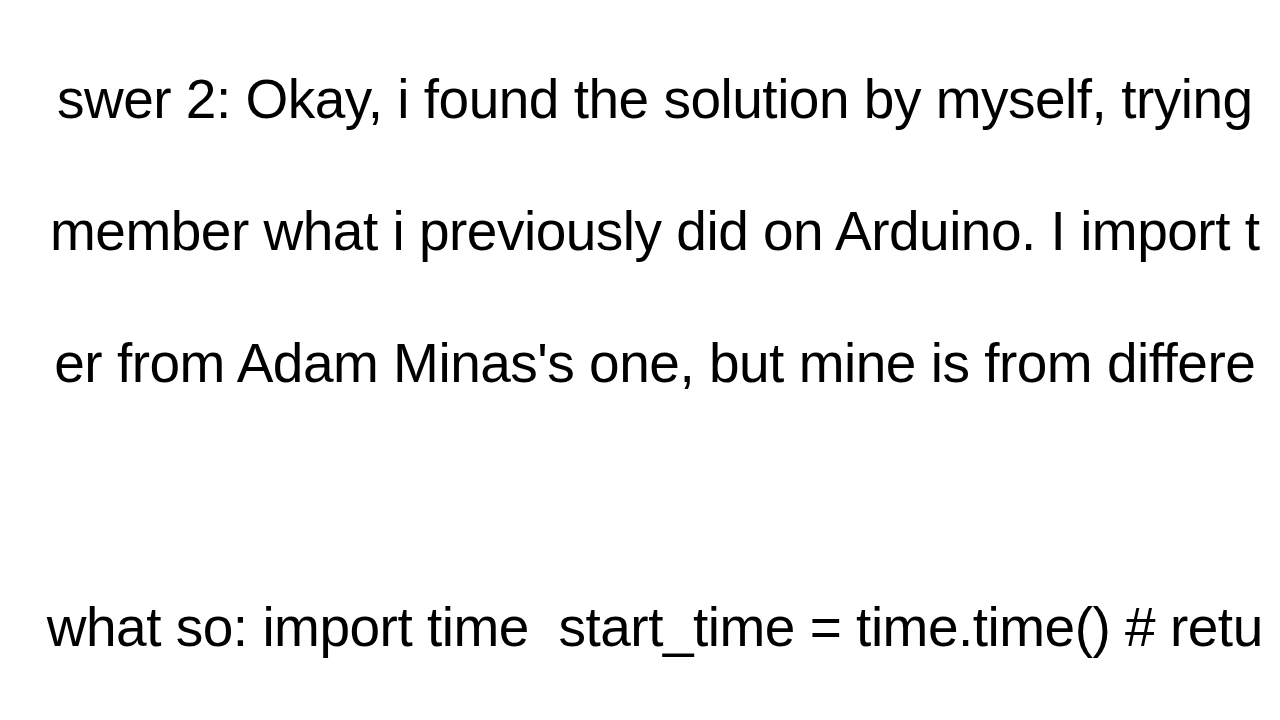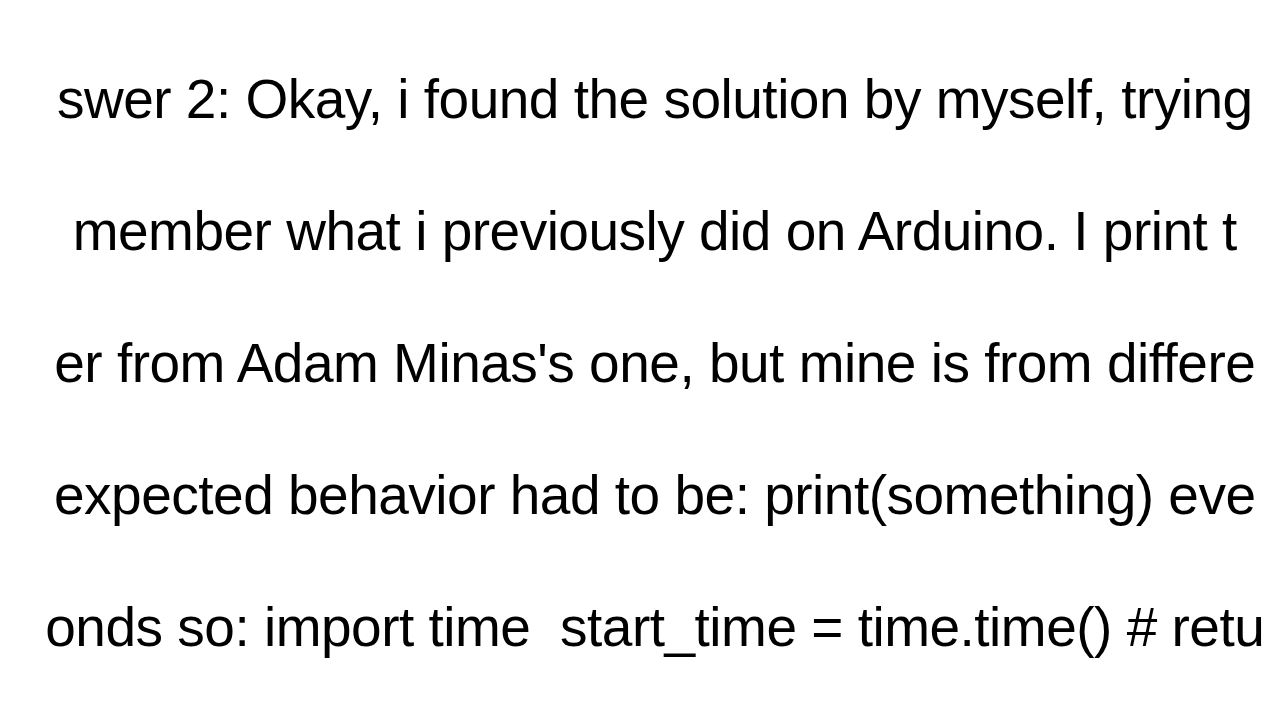--- a/index.html
+++ b/index.html
@@ -27,23 +27,23 @@
       white-space: pre-wrap;
       font-weight: 400;
       letter-spacing: -0.5px;
     }
   </style>
 </head>
 <body>
 
 <div class="text-block">
   <span>swer 2: Okay, i found the solution by myself, trying</span><br>
-  <span>member what i previously did on Arduino. I print t</span><br>
+  <span>member what i previously did on Arduino. I import t</span><br>
   <span>er from Adam Minas's one, but mine is from differe</span><br>
-  <span>expected behavior had to be: print(something) eve</span><br>
-  <span>onds so: import time  start_time = time.time() # retu</span><br>
+  <br>
+  <span>what so: import time  start_time = time.time() # retu</span><br>
   <br>
   <br>
   <br>
   <br>
   <br>
   
 </div>
 
 </body></html>

